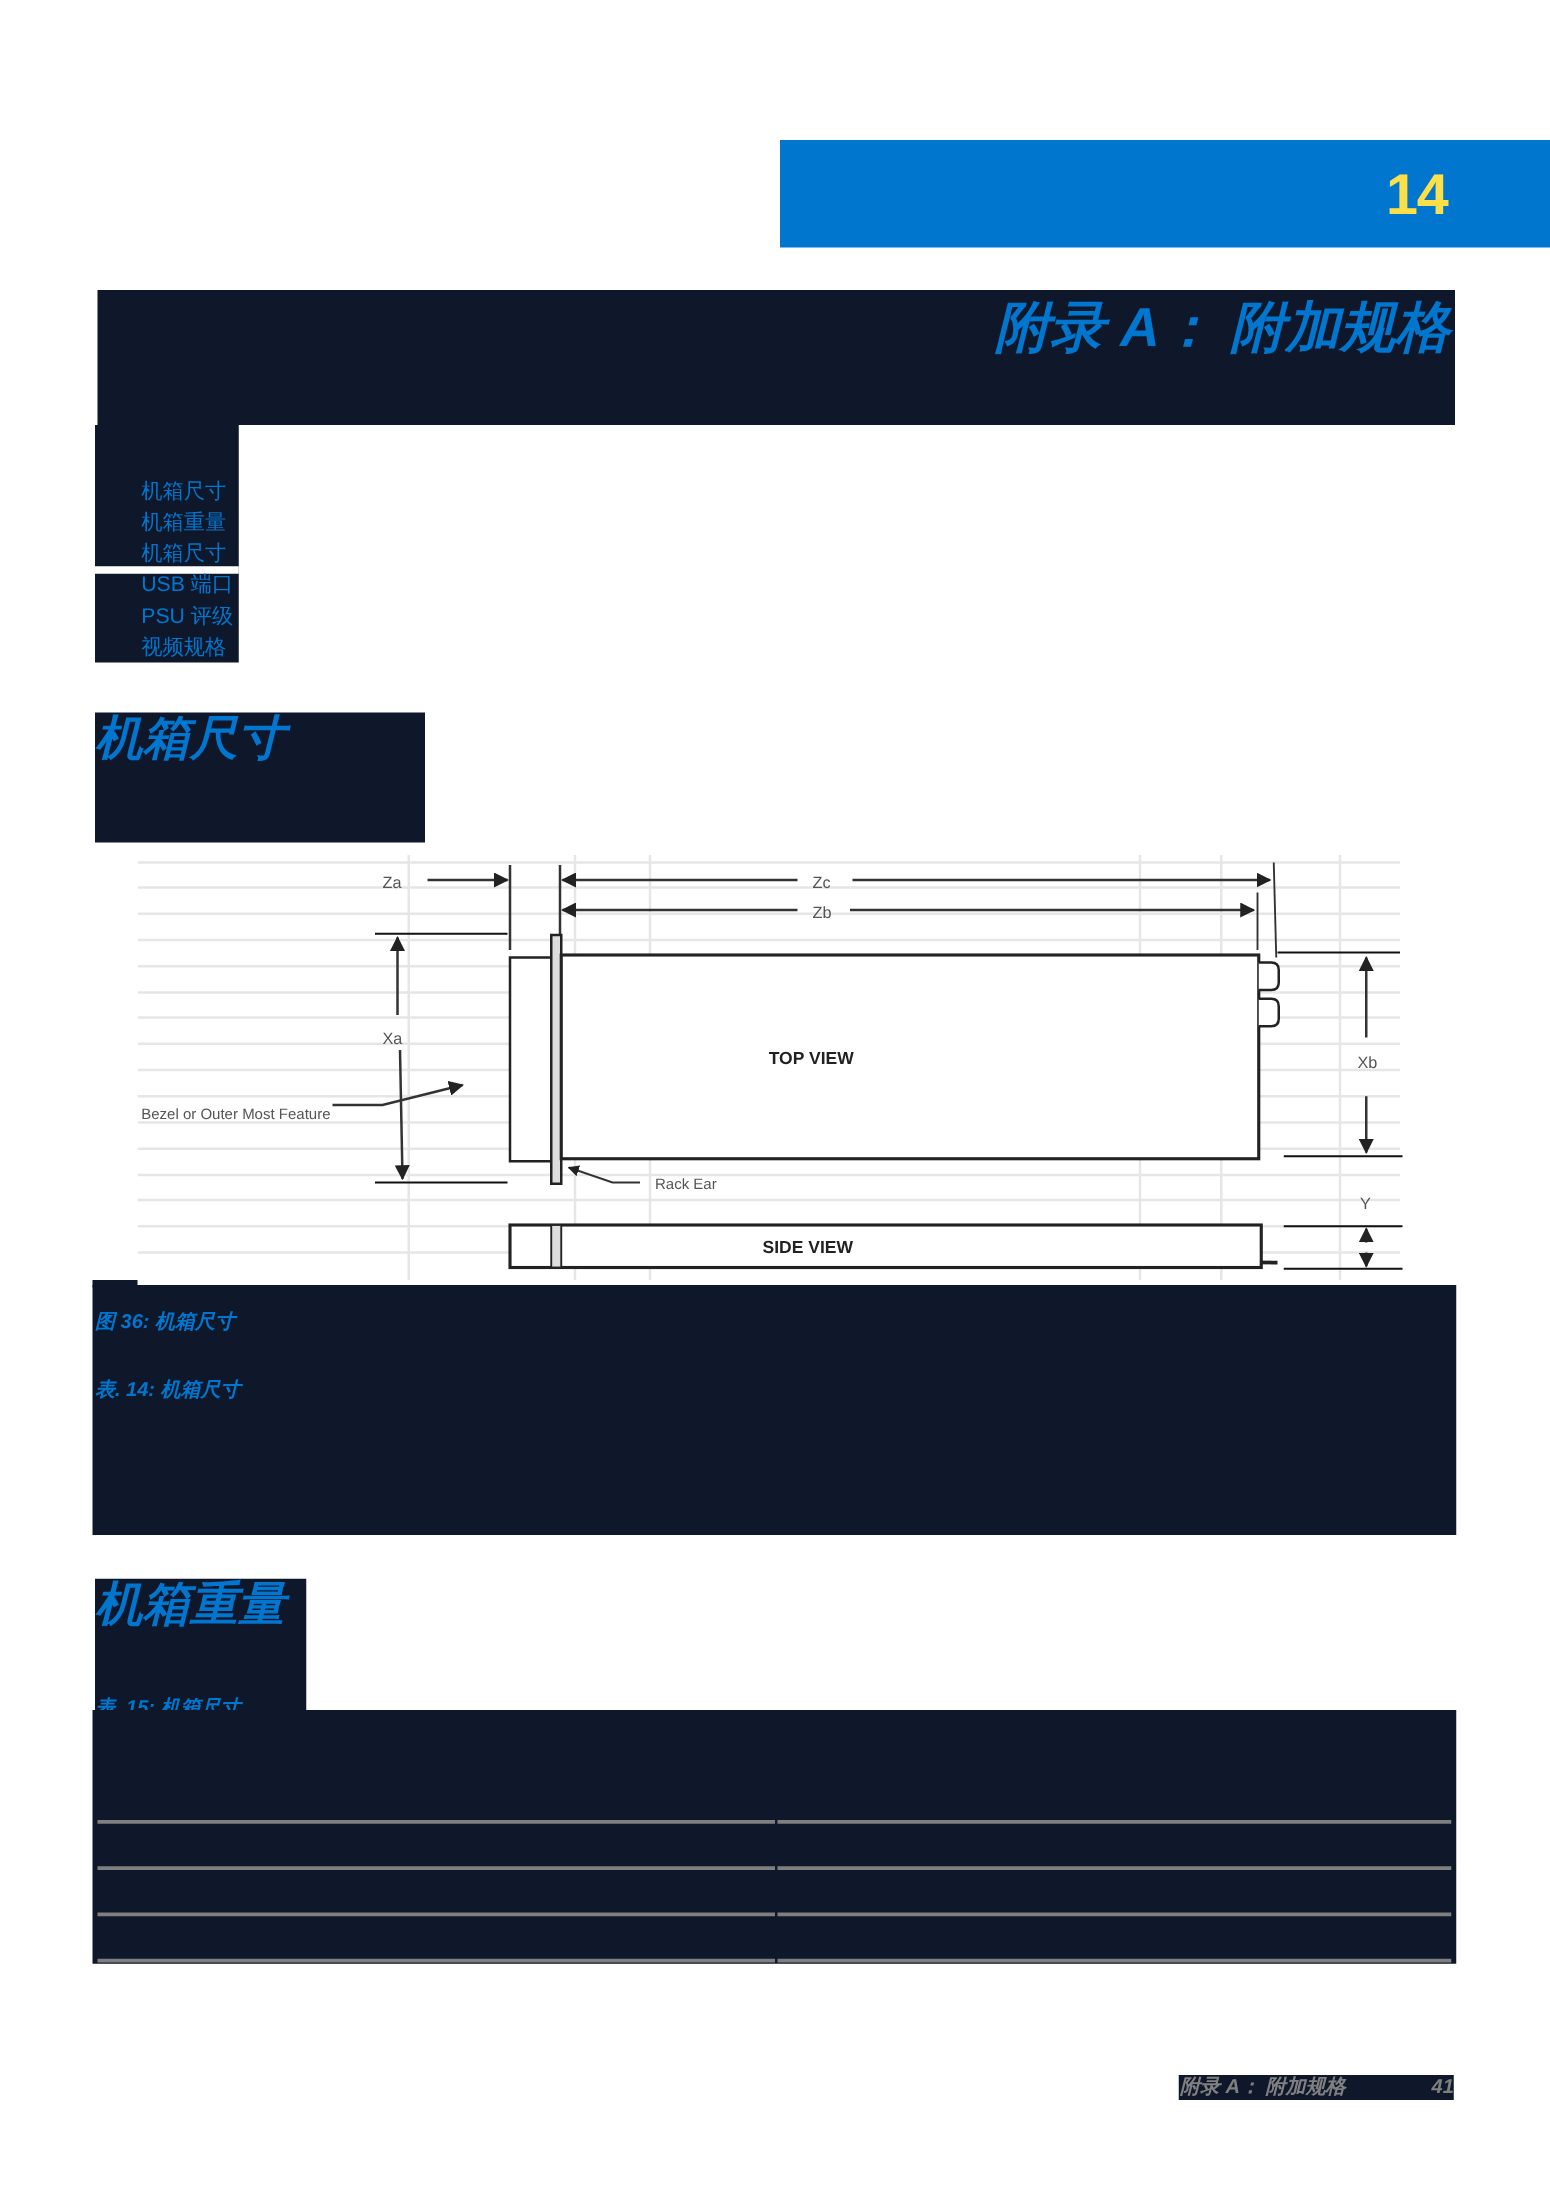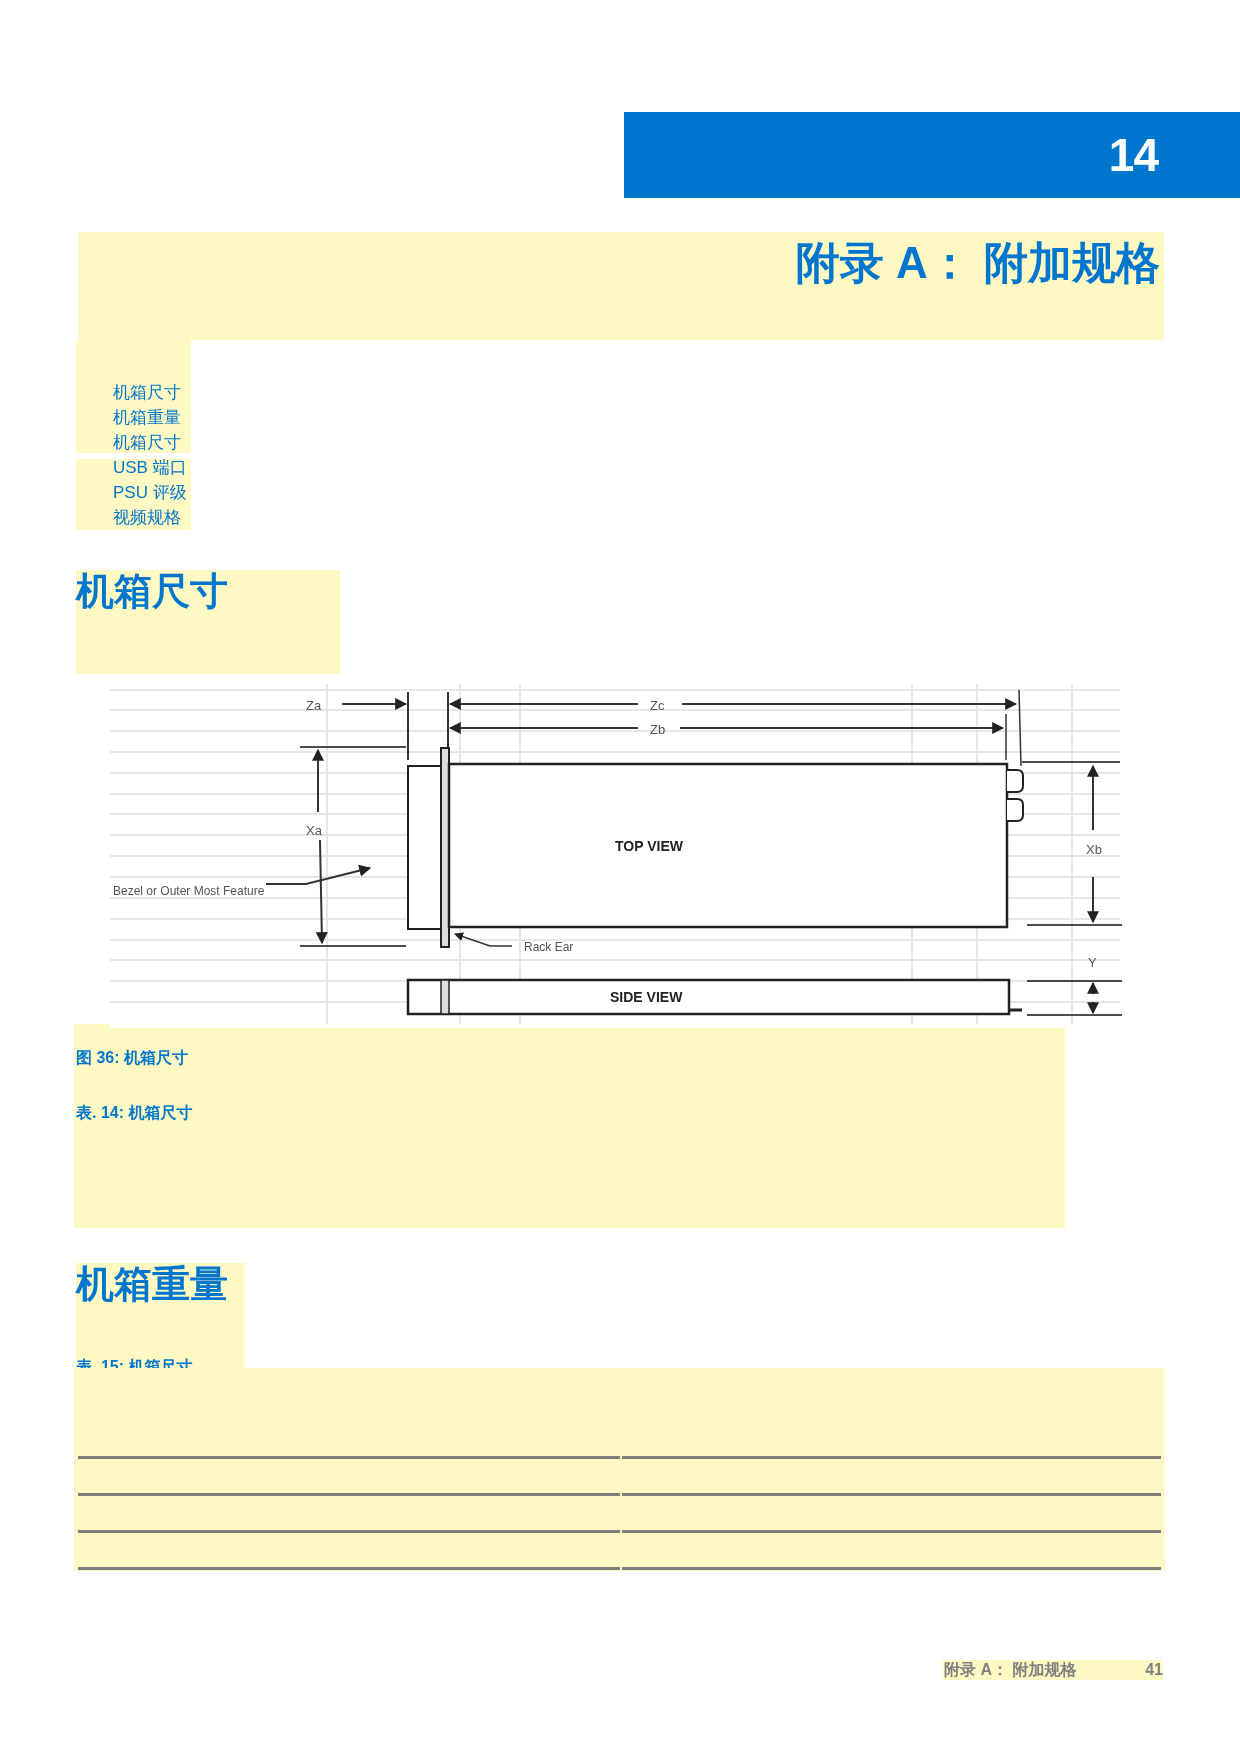--- a/index.html
+++ b/index.html
@@ -1,37 +1,37 @@
 <!DOCTYPE html>
 <html><head>
 <meta charset="utf-8">
 <style>
   * { margin: 0; padding: 0; box-sizing: border-box; }
   html, body { width: 1240px; height: 1754px; background: #ffffff; overflow: hidden; }
   body { position: relative; font-family: "Liberation Sans", "DejaVu Sans", sans-serif; }
   .abs { position: absolute; }
-  .blk { background: #fef9c3; }
+  .blk { background: #0f172a; font-style: italic; }
 
   .chapter-box { left: 624px; top: 112px; width: 616px; height: 86px; background: #0076CE; }
-  .chapter-num { position: absolute; right: 82px; top: 18px; color: #ffffff; font-weight: bold; font-size: 46px; line-height: 50px; letter-spacing: -1px; }
+  .chapter-num { position: absolute; right: 82px; top: 18px; color: #fde047; font-weight: bold; font-size: 46px; line-height: 50px; letter-spacing: -1px; }
 
   .title-bar { left: 78px; top: 232px; width: 1086px; height: 108px; }
   .page-title { position: absolute; right: 4px; top: 4px; font-size: 44px; font-weight: bold; line-height: 54px; color: #0076CE; white-space: nowrap; }
 
   .toc-box { left: 76px; top: 340px; width: 115px; height: 190px; }
   .toc-gap { left: 76px; top: 453px; width: 115px; height: 6px; background: #ffffff; }
   .toc-list { left: 113px; top: 380px; list-style: none; }
   .toc-list li { font-size: 17px; line-height: 25px; height: 25px; color: #0076CE; white-space: nowrap; cursor: pointer; }
 
   .sec1-box { left: 76px; top: 570px; width: 264px; height: 104px; }
   .sec-heading { position: absolute; left: 0; top: -2px; font-size: 38px; font-weight: bold; line-height: 46px; color: #0076CE; white-space: nowrap; }
 
   .diagram { left: 110px; top: 684px; width: 1020px; height: 344px; text-align: center; }
 
-  .caption-area { left: 74px; top: 1028px; width: 991px; height: 200px; }
+  .caption-area { left: 74px; top: 1028px; width: 1091px; height: 200px; }
   .caption-notch { left: 74px; top: 1024px; width: 36px; height: 6px; }
   .caption { position: absolute; font-size: 16px; font-weight: bold; color: #0076CE; white-space: nowrap; line-height: 20px; }
 
   .sec2-box { left: 76px; top: 1263px; width: 169px; height: 108px; }
   .table-area { left: 74px; top: 1368px; width: 1091px; height: 203px; }
   .row-line { position: absolute; height: 3px; background: #7f7f7f; }
 
   .footer-band { left: 943px; top: 1660px; width: 220px; height: 20px; }
   .footer-text { position: absolute; top: 0; font-size: 16px; font-weight: bold; color: #808080; line-height: 20px; white-space: nowrap; }
 </style>

